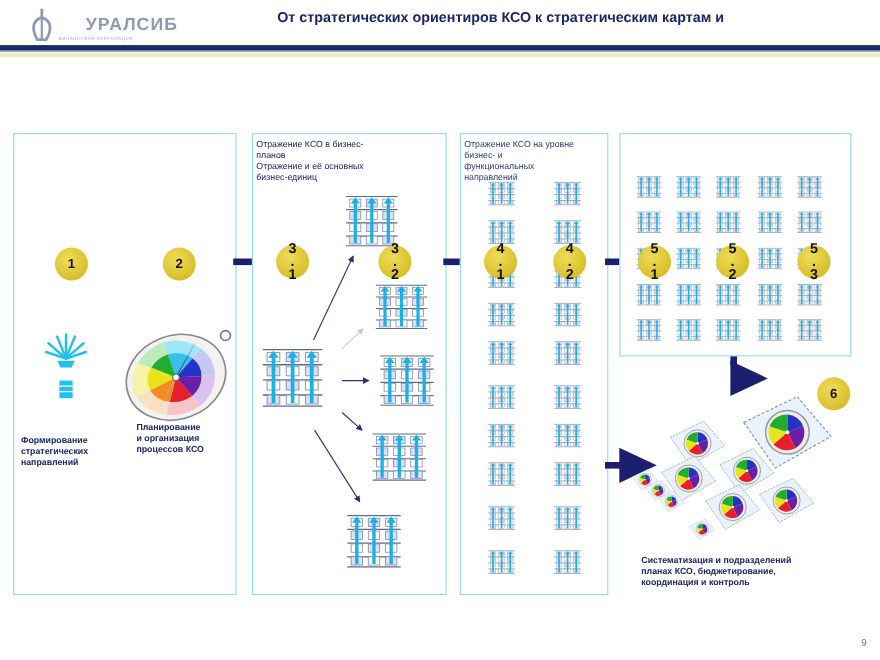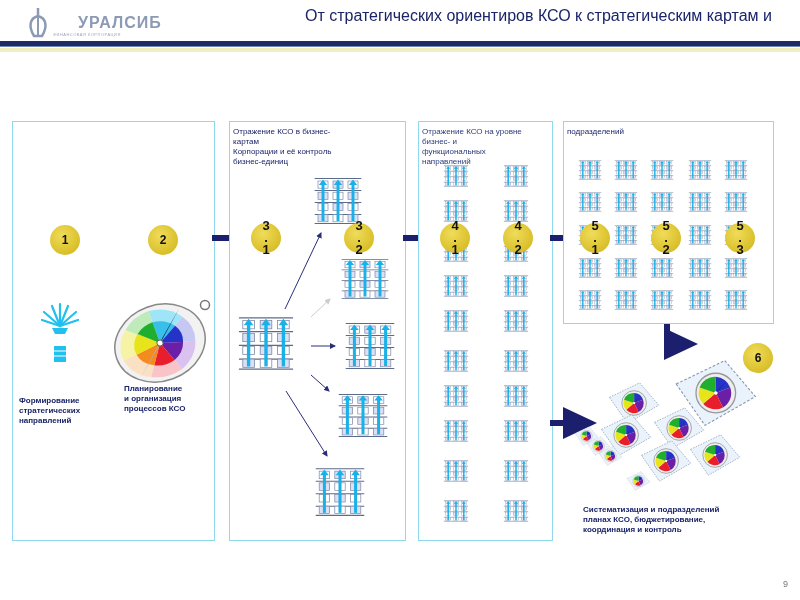--- a/index.html
+++ b/index.html
@@ -1,20 +1,20 @@
 <!DOCTYPE html>
 <html><head>
 <meta charset="utf-8">
 <style>
   html, body { margin: 0; padding: 0; }
   body { width: 800px; height: 600px; position: relative; overflow: hidden; background: #ffffff; font-family: "Liberation Sans", sans-serif; }
   .abs { position: absolute; }
   .logo-text { left: 52px; top: 14px; font-size: 16px; font-weight: bold; color: #8c9ab5; letter-spacing: 1px; margin-left: 26px; }
   .logo-sub { left: 53px; top: 32px; font-size: 4px; color: #9aa6bd; letter-spacing: 0.5px; }
-  .title { right: 28px; top: 7px; width: 520px; text-align: right; font-size: 16px; font-weight: normal; color: #1a2468; line-height: 18px; }
+  .title { right: 28px; top: 7px; width: 520px; text-align: left; font-size: 13px; font-weight: bold; color: #1a2468; line-height: 18px; }
   .rule-navy { left: 0; top: 41px; width: 800px; height: 5px; background: #1c2a66; }
   .rule-thin { left: 0; top: 46px; width: 800px; height: 1px; background: #6e86b8; }
   .rule-yellow { left: 0; top: 48px; width: 800px; height: 4px; background: linear-gradient(#f4ecb2, #e9f1d4); }
   
   .panel { border: 1px solid #8fd9ef; background: #fff; box-sizing: border-box; }
   .p1 { left: 12px; top: 121px; width: 203px; height: 420px; }
   .p2 { left: 229px; top: 121px; width: 177px; height: 420px; }
   .p3 { left: 418px; top: 121px; width: 135px; height: 420px; }
   .p4 { left: 563px; top: 121px; width: 211px; height: 203px; }
   .ptitle { font-size: 8px; font-weight: normal; color: #1a2468; line-height: 10px; }
@@ -101,22 +101,22 @@
   <div>и организация</div>
   <div>процессов КСО</div>
 </div>
 
 <div class="abs bar" style="left:212px;top:235px;width:24px"></div>
 <div class="abs tri" style="left:230px;top:222px"></div>
 
 <div class="abs panel p2"></div>
 <div class="abs ptitle" style="left:233px;top:127px;width:170px">
   <div>Отражение КСО в бизнес-</div>
-  <div>картам</div>
-  <div>Корпорации и её контроль</div>
+  <div>планов</div>
+  <div>Отражение и её основных</div>
   <div>бизнес-единиц</div>
 </div>
 <div id="p2-grids">
     <svg width="50" height="48" viewBox="0 0 60 60" preserveAspectRatio="none" style="position: absolute; left: 313px; top: 177px;">
       <line x1="2" y1="2" x2="58" y2="2" stroke="#5a6b8c" stroke-width="1.3"></line>
       <line x1="2" y1="17" x2="58" y2="17" stroke="#5a6b8c" stroke-width="1.3"></line>
       <line x1="2" y1="32" x2="58" y2="32" stroke="#5a6b8c" stroke-width="1.3"></line>
       <line x1="2" y1="47" x2="58" y2="47" stroke="#5a6b8c" stroke-width="1.3"></line>
       <line x1="2" y1="58" x2="58" y2="58" stroke="#5a6b8c" stroke-width="1.3"></line>
       <rect x="6" y="5" width="12" height="9" fill="#fff" stroke="#7a84a0" stroke-width="0.8"></rect>
@@ -812,21 +812,20 @@
   <span>4</span>
     <span>.</span>
     <span>2</span>
 </div>
 
 <div class="abs bar" style="left:550px;top:235px;width:20px"></div>
 <div class="abs tri" style="left:565px;top:222px"></div>
 
 <div class="abs panel p4"></div>
 <div class="abs ptitle" style="left:567px;top:127px;width:205px">
-  <div>подразделений</div>
 </div>
 <div id="p4-grids">
     <svg width="24" height="20" viewBox="0 0 60 60" preserveAspectRatio="none" style="position: absolute; left: 578px; top: 160px;">
       <line x1="2" y1="2" x2="58" y2="2" stroke="#5a6b8c" stroke-width="1.3"></line>
       <line x1="2" y1="17" x2="58" y2="17" stroke="#5a6b8c" stroke-width="1.3"></line>
       <line x1="2" y1="32" x2="58" y2="32" stroke="#5a6b8c" stroke-width="1.3"></line>
       <line x1="2" y1="47" x2="58" y2="47" stroke="#5a6b8c" stroke-width="1.3"></line>
       <line x1="2" y1="58" x2="58" y2="58" stroke="#5a6b8c" stroke-width="1.3"></line>
       <rect x="6" y="5" width="12" height="9" fill="#fff" stroke="#7a84a0" stroke-width="0.8"></rect>
       <rect x="6" y="19" width="12" height="9" fill="#dbe0f5" stroke="#7a84a0" stroke-width="0.8"></rect>

